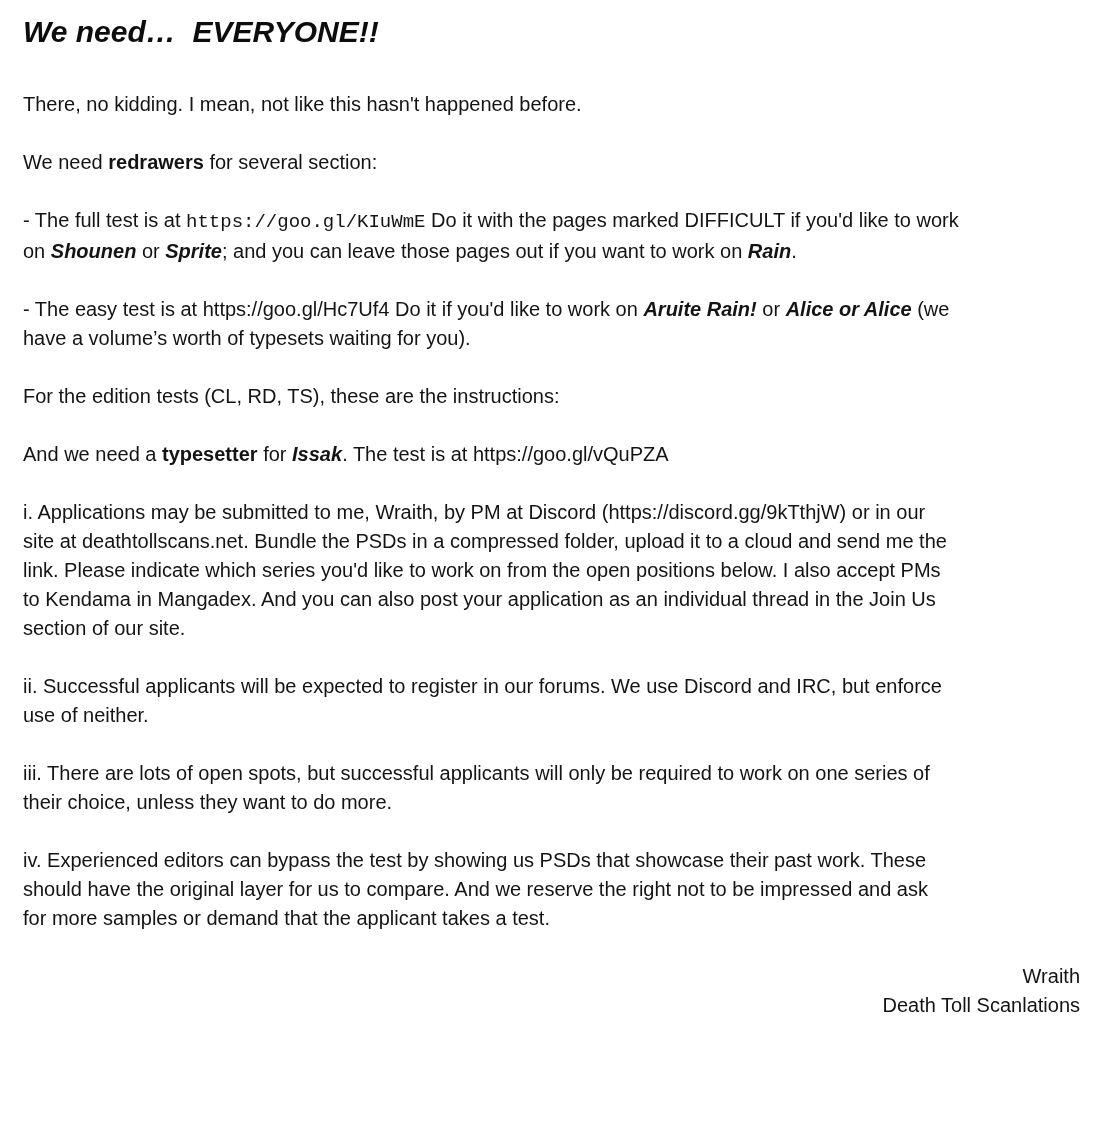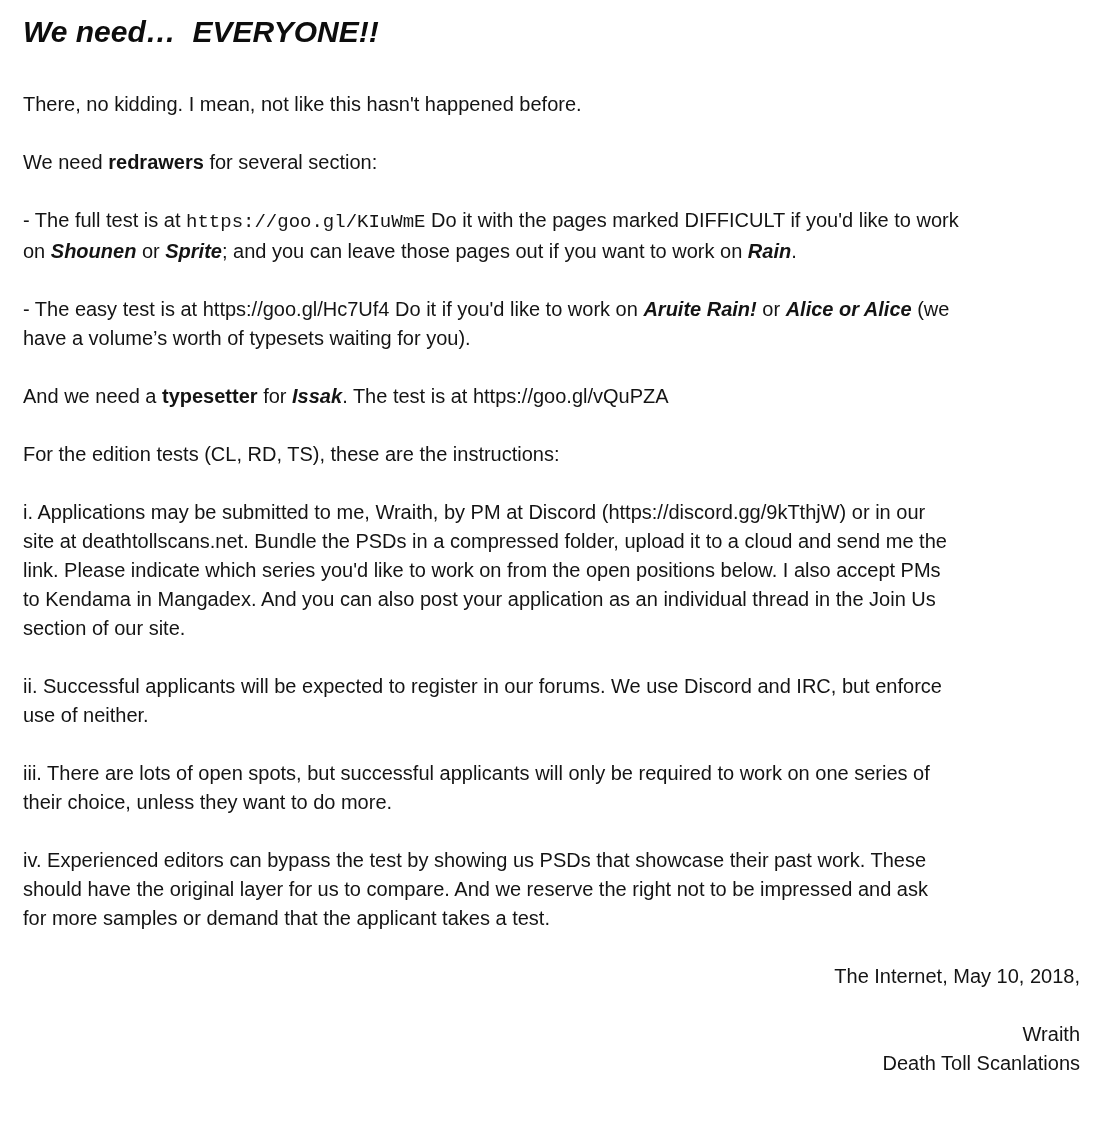--- a/index.html
+++ b/index.html
@@ -54,31 +54,30 @@
 
 <div class="page">
   <h1 class="title">We need…  EVERYONE!!</h1>
   <div id="doc-body">
       <p class="para"><span class="seg-regular">There, no kidding. I mean, not like this hasn't happened before.</span></p>
       <p class="para"><span class="seg-regular">We need </span><span class="seg-bold">redrawers</span><span class="seg-regular"> for several section:</span></p>
       <p class="para"><span class="seg-regular">- The full test is at </span><span class="seg-mono">https://goo.gl/KIuWmE</span><span class="seg-regular"> Do it with the pages marked DIFFICULT if you'd like to work
 on </span><span class="seg-bolditalic">Shounen</span><span class="seg-regular"> or </span><span class="seg-bolditalic">Sprite</span><span class="seg-regular">; and you can leave those pages out if you want to work on </span><span class="seg-bolditalic">Rain</span><span class="seg-regular">.</span></p>
       <p class="para"><span class="seg-regular">- The easy test is at https://goo.gl/Hc7Uf4 Do it if you'd like to work on </span><span class="seg-bolditalic">Aruite Rain!</span><span class="seg-regular"> or </span><span class="seg-bolditalic">Alice or Alice</span><span class="seg-regular"> (we
 have a volume’s worth of typesets waiting for you).</span></p>
+      <p class="para"><span class="seg-regular">For the edition tests (CL, RD, TS), these are the instructions:</span></p>
       <p class="para"><span class="seg-regular">And we need a </span><span class="seg-bold">typesetter</span><span class="seg-regular"> for </span><span class="seg-bolditalic">Issak</span><span class="seg-regular">. The test is at https://goo.gl/vQuPZA</span></p>
-      <p class="para"><span class="seg-regular">For the edition tests (CL, RD, TS), these are the instructions:</span></p>
       <p class="para"><span class="seg-regular">i. Applications may be submitted to me, Wraith, by PM at Discord (https://discord.gg/9kTthjW) or in our
 site at deathtollscans.net. Bundle the PSDs in a compressed folder, upload it to a cloud and send me the
 link. Please indicate which series you'd like to work on from the open positions below. I also accept PMs
 to Kendama in Mangadex. And you can also post your application as an individual thread in the Join Us
 section of our site.</span></p>
       <p class="para"><span class="seg-regular">ii. Successful applicants will be expected to register in our forums. We use Discord and IRC, but enforce
 use of neither.</span></p>
       <p class="para"><span class="seg-regular">iii. There are lots of open spots, but successful applicants will only be required to work on one series of
 their choice, unless they want to do more.</span></p>
       <p class="para"><span class="seg-regular">iv. Experienced editors can bypass the test by showing us PSDs that showcase their past work. These
 should have the original layer for us to compare. And we reserve the right not to be impressed and ask
 for more samples or demand that the applicant takes a test.</span></p>
-      <p class="para align-right"><span class="seg-regular">The Internet, May 10, 2018,</span></p>
       <p class="para align-right"><span class="seg-regular">Wraith
 Death Toll Scanlations</span></p>
     </div>
 </div>
 
 </body></html>

